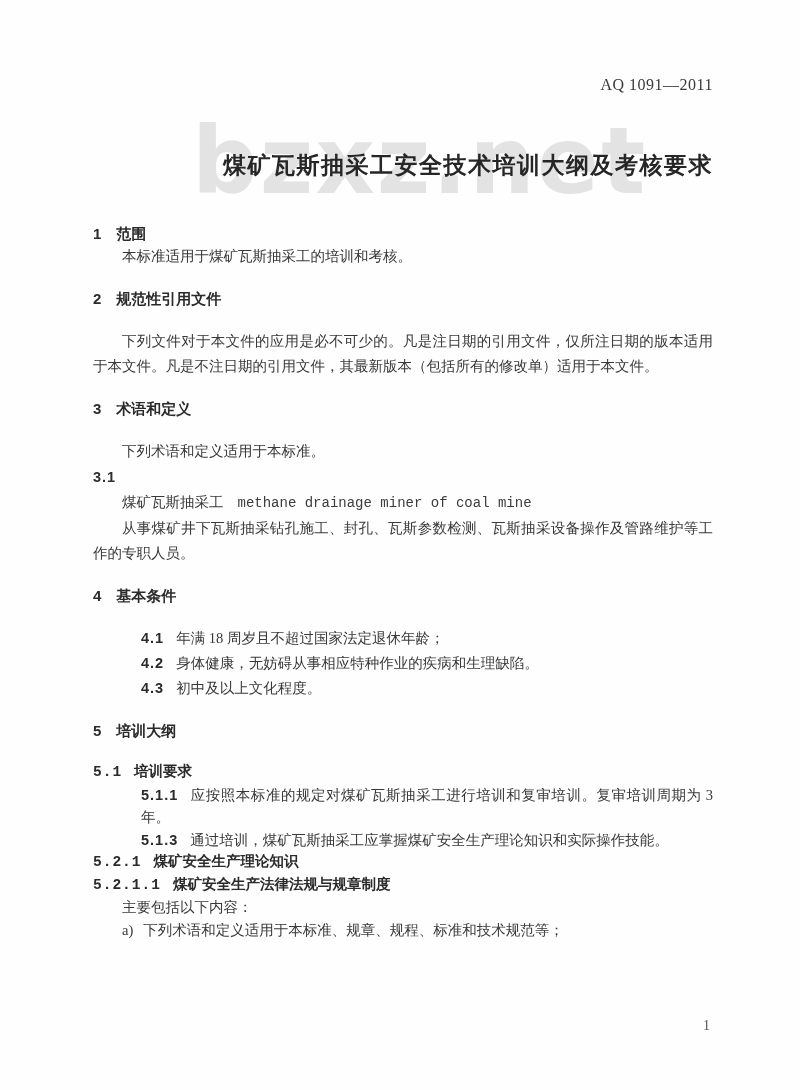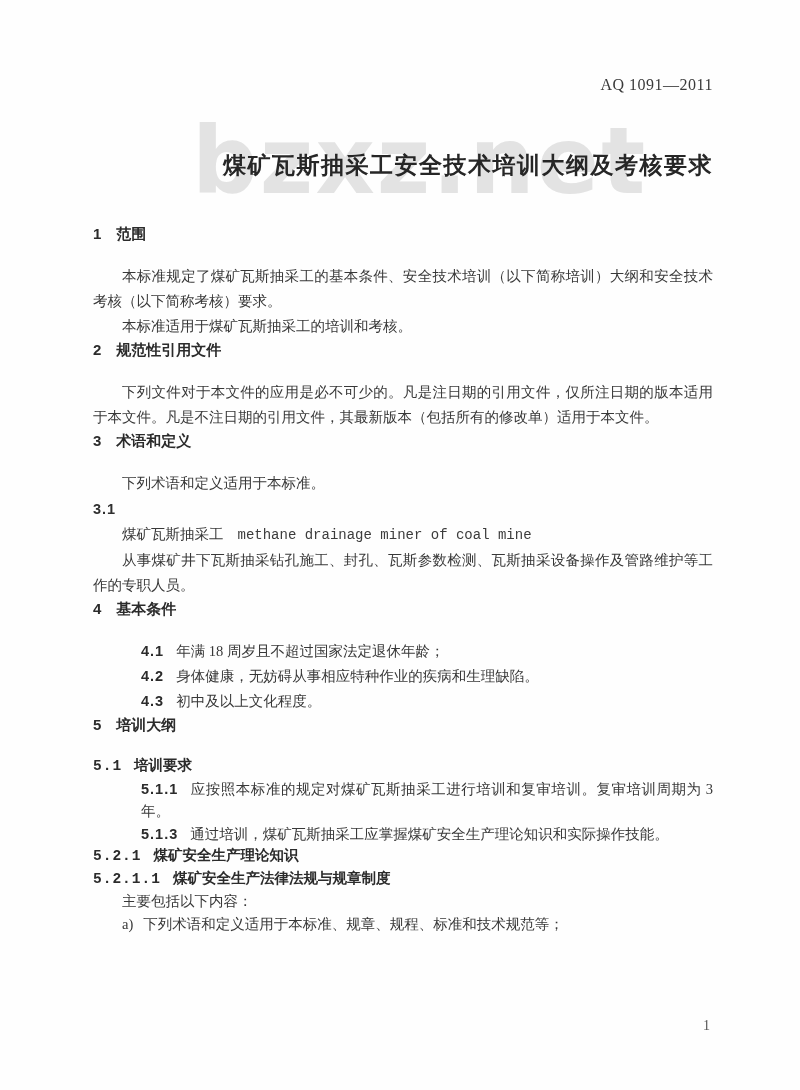--- a/index.html
+++ b/index.html
@@ -41,20 +41,21 @@
     top:108px; left:192px;
     z-index:1;
     font-family:"DejaVu Sans","Liberation Sans",sans-serif;
     font-weight:bold;
     font-size:92px;
     letter-spacing:2px;
     color:#e3e3e3;
     user-select:none;
   }
   .h1 {
+    margin-top:19px;
     font-family:"Liberation Sans","DejaVu Sans",sans-serif;
     font-size:15px;
     font-weight:bold;
     color:#2b2b2b;
     line-height:21px;
   }
   .h1 .num { margin-right:14px; letter-spacing:1px; }
   .h1.first { margin-top:42px; }
   .body-p {
     margin:0;
@@ -113,21 +114,20 @@
 
   <div class="content">
 
     <div class="doc-header">AQ 1091—2011</div>
 
     <div class="doc-title">煤矿瓦斯抽采工安全技术培训大纲及考核要求</div>
 
     <div class="h1 first">
       <span class="num">1</span><span>范围</span>
     </div>
-    <p class="body-p indent gap-top">本标准规定了煤矿瓦斯抽采工的基本条件、安全技术培训（以下简称培训）大纲和安全技术考核（以下简称考核）要求。</p>
     <p class="body-p indent">本标准适用于煤矿瓦斯抽采工的培训和考核。</p>
 
     <div class="h1">
       <span class="num">2</span><span>规范性引用文件</span>
     </div>
     <p class="body-p indent gap-top">下列文件对于本文件的应用是必不可少的。凡是注日期的引用文件，仅所注日期的版本适用于本文件。凡是不注日期的引用文件，其最新版本（包括所有的修改单）适用于本文件。</p>
 
     <div class="h1">
       <span class="num">3</span><span>术语和定义</span>
     </div>

